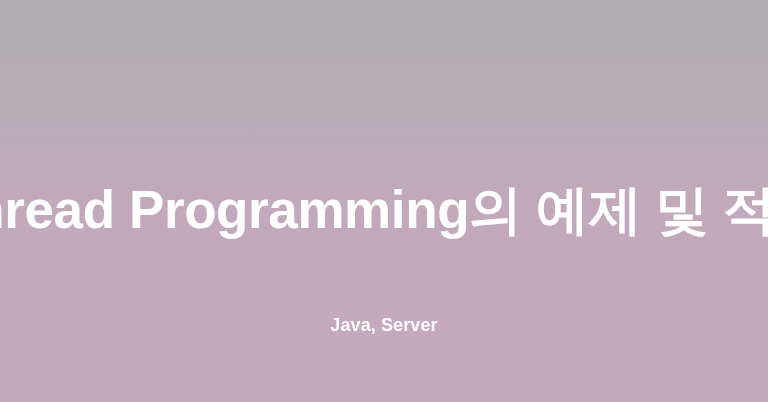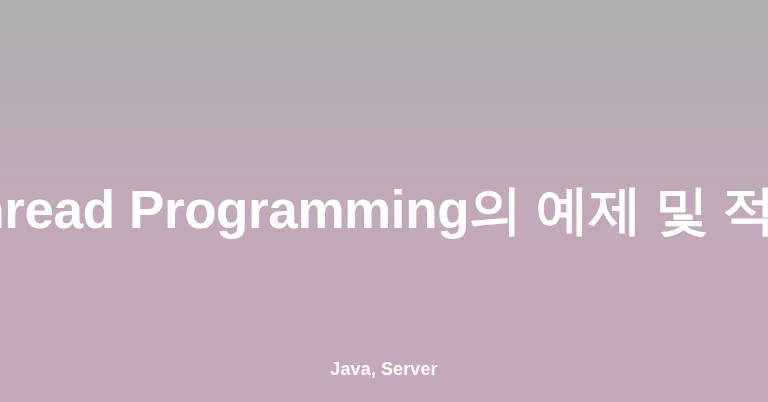--- a/index.html
+++ b/index.html
@@ -60,21 +60,20 @@
     display: flex;
     align-items: center;
     justify-content: center;
     color: #ffffff;
     font-size: 18px;
     font-weight: bold;
     line-height: 1.2;
     letter-spacing: 0.1px;
     white-space: nowrap;
     text-align: center;
-    margin-top: 44px;
   }
 </style>
 </head>
 <body>
 
 <div class="slide">
 
   <h1 class="slide-title">Thread Programming의 예제 및 적용</h1>
 
   <div class="slide-subtitle">Java, Server</div>

